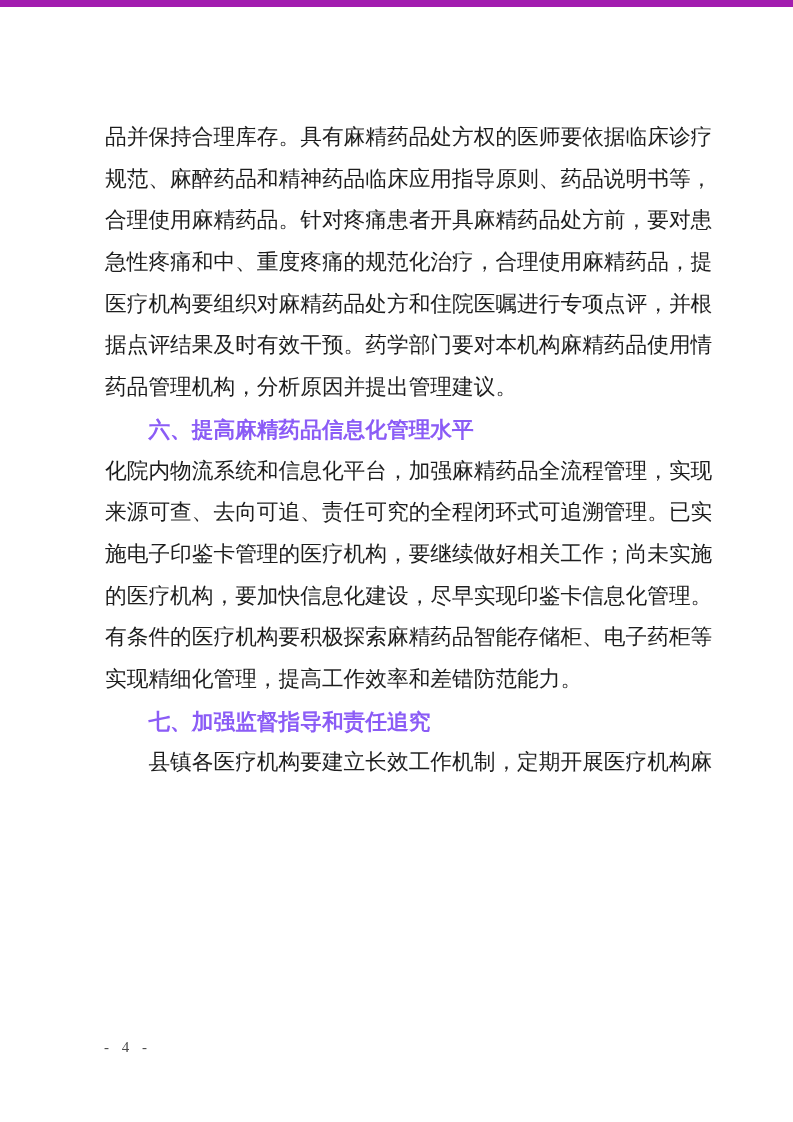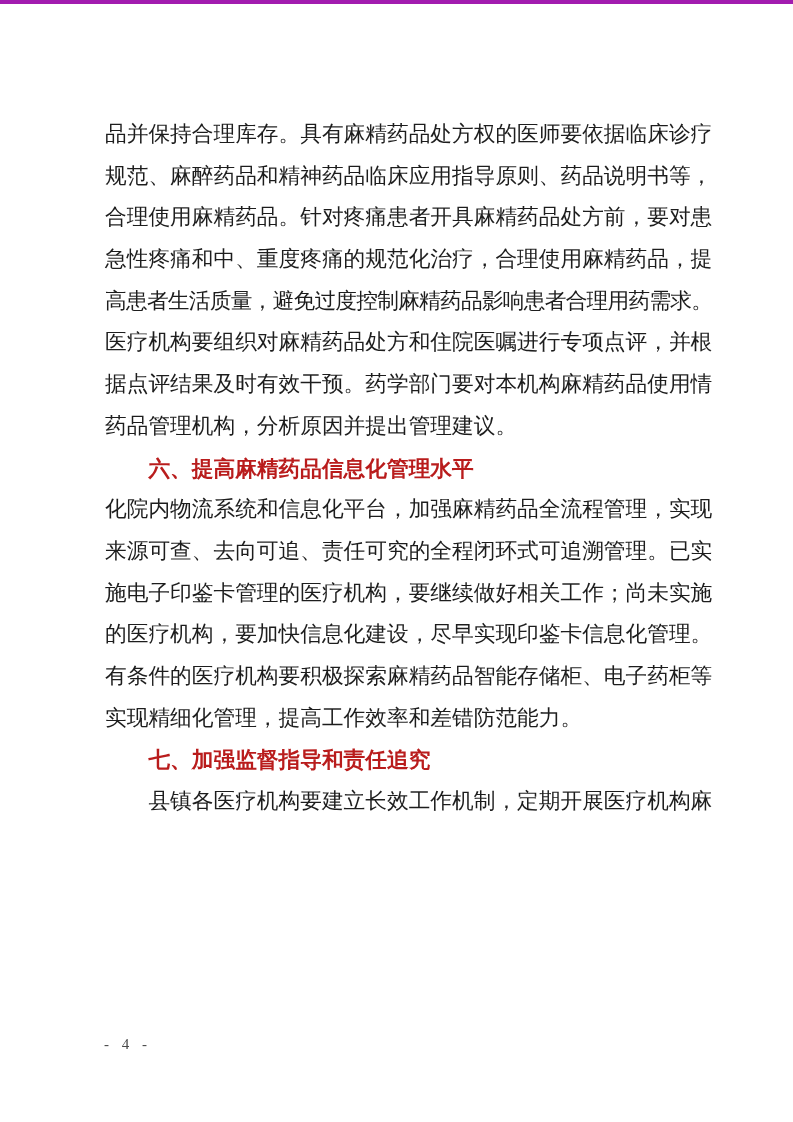--- a/index.html
+++ b/index.html
@@ -5,21 +5,21 @@
   * { margin: 0; padding: 0; box-sizing: border-box; }
   html, body {
     width: 793px; height: 1122px;
     background: #ffffff;
   }
   .page {
     position: relative;
     width: 793px; height: 1122px;
     background: #ffffff;
     overflow: hidden;
-    border-top: 4px solid #a21caf;
+    border-top: 7px solid #a21caf;
     font-family: "Liberation Serif", serif;
     color: #1d1d1d;
   }
   .text-block {
     position: absolute;
     left: 105px;
     top: 110px;
     width: 612px;
   }
   .line {
@@ -31,21 +31,21 @@
   }
   
   .line.tight { letter-spacing: -0.75px; }
   
   .line.indent { text-indent: 43.4px; }
   .line.heading {
     font-family: "Liberation Sans", sans-serif;
     font-weight: 700;
     padding-left: 43.4px;
     font-size: 21.7px;
-    color: #b91c1c;
+    color: #8b5cf6;
   }
   .page-footer {
     position: absolute;
     left: 104px;
     top: 1029px;
     font-family: "Liberation Serif", serif;
     font-size: 15px;
     line-height: 22px;
     letter-spacing: 4.5px;
     color: #4a4a4a;
@@ -56,21 +56,20 @@
 <body>
 
 <div class="page">
 
   <main class="text-block">
 
     <div class="line">品并保持合理库存。具有麻精药品处方权的医师要依据临床诊疗</div>
     <div class="line">规范、麻醉药品和精神药品临床应用指导原则、药品说明书等，</div>
     <div class="line">合理使用麻精药品。针对疼痛患者开具麻精药品处方前，要对患</div>
     <div class="line">急性疼痛和中、重度疼痛的规范化治疗，合理使用麻精药品，提</div>
-    <div class="line tight">高患者生活质量，避免过度控制麻精药品影响患者合理用药需求。</div>
     <div class="line">医疗机构要组织对麻精药品处方和住院医嘱进行专项点评，并根</div>
     <div class="line">据点评结果及时有效干预。药学部门要对本机构麻精药品使用情</div>
     <div class="line">药品管理机构，分析原因并提出管理建议。</div>
 
     <h2 class="line heading">六、提高麻精药品信息化管理水平</h2>
 
     <div class="line">化院内物流系统和信息化平台，加强麻精药品全流程管理，实现</div>
     <div class="line">来源可查、去向可追、责任可究的全程闭环式可追溯管理。已实</div>
     <div class="line">施电子印鉴卡管理的医疗机构，要继续做好相关工作；尚未实施</div>
     <div class="line">的医疗机构，要加快信息化建设，尽早实现印鉴卡信息化管理。</div>

